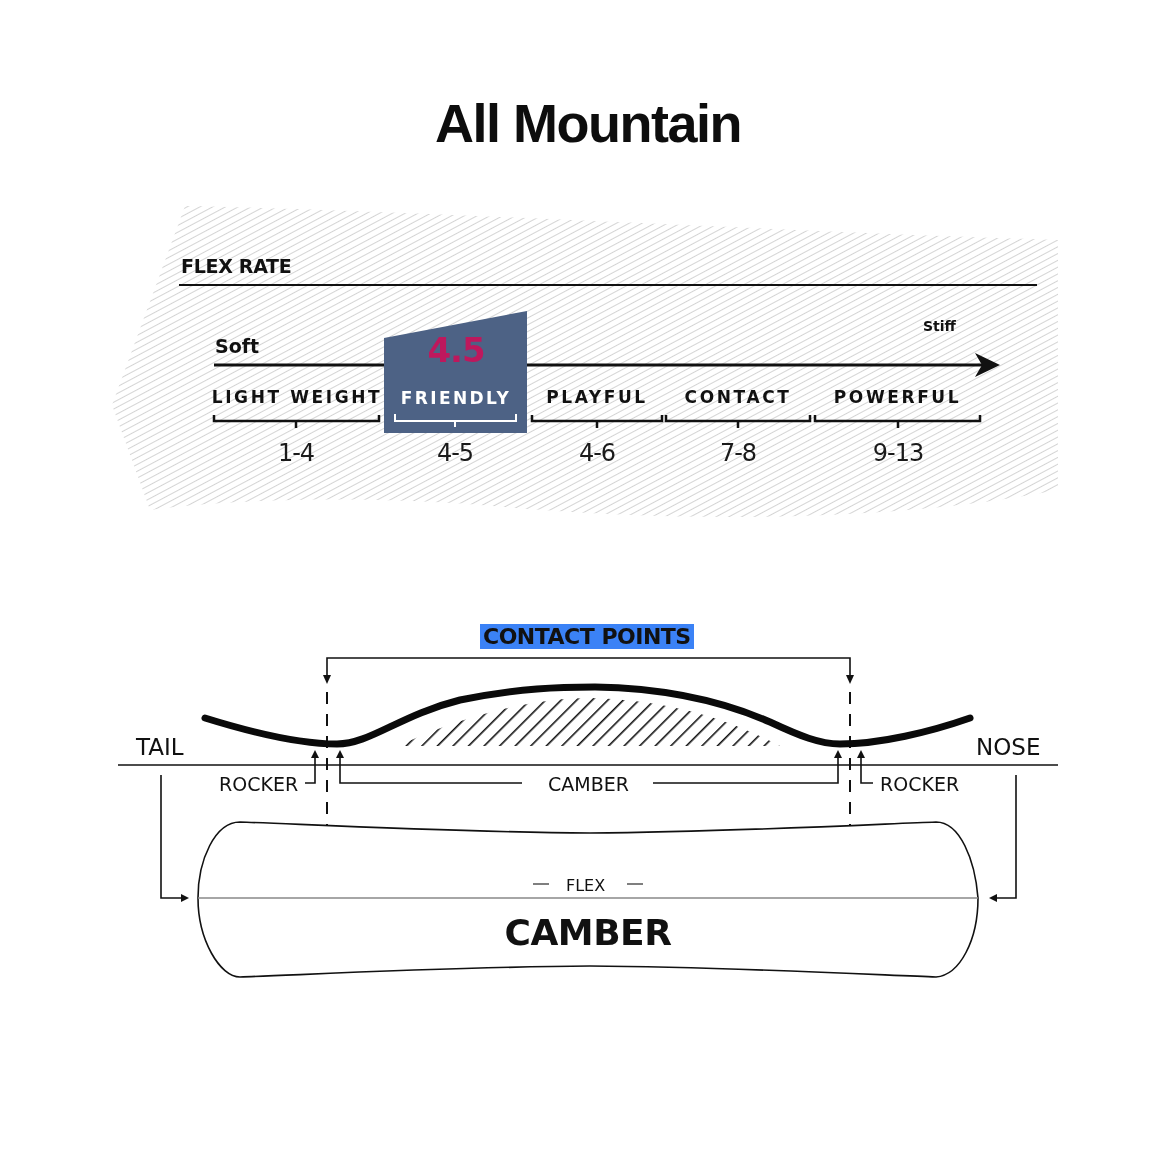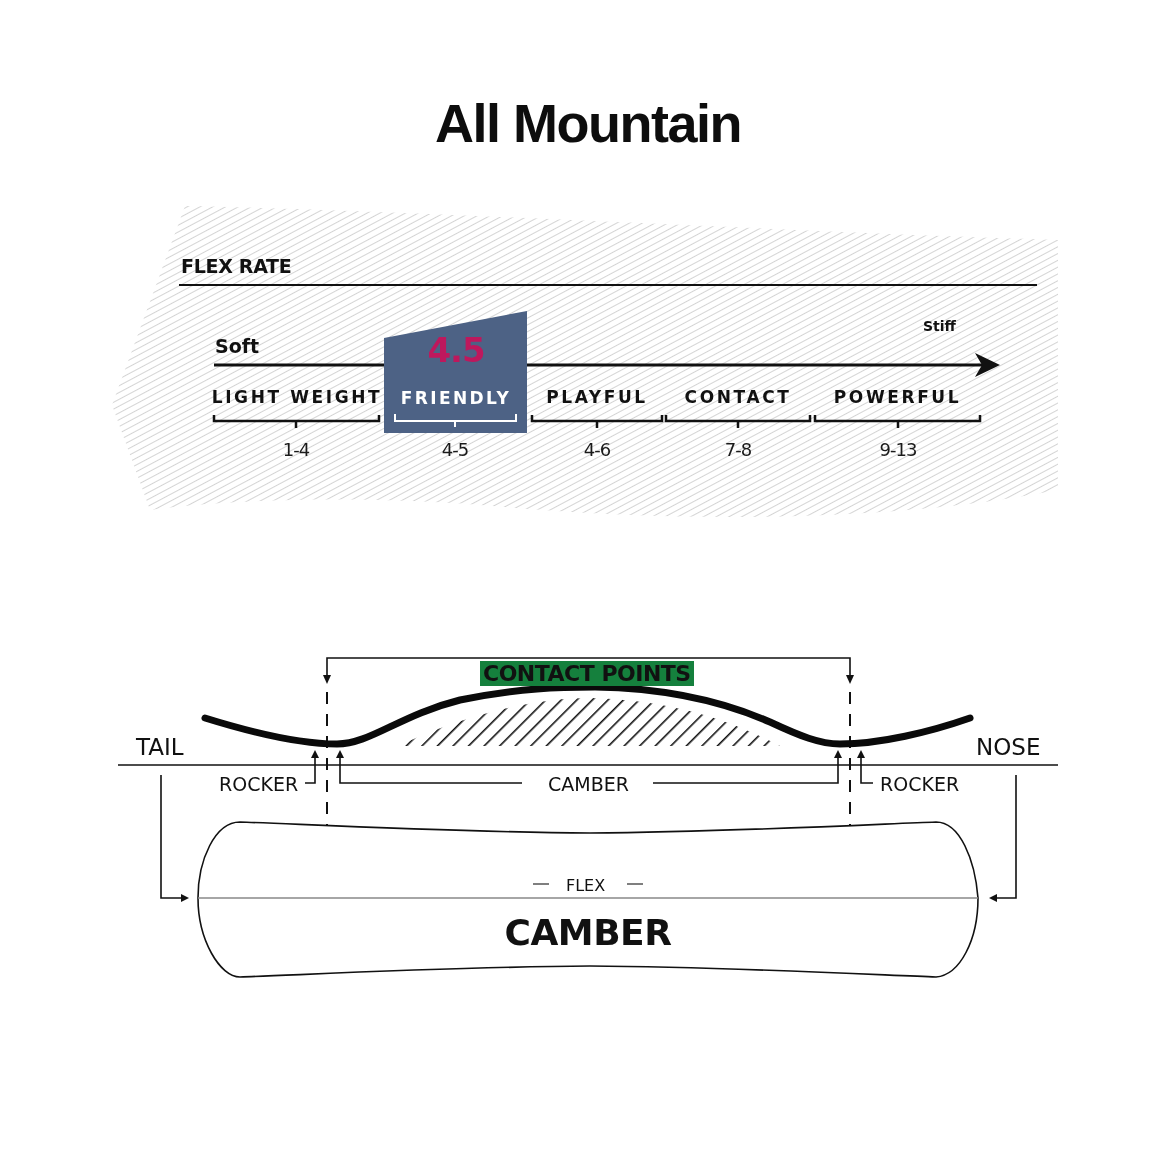--- a/index.html
+++ b/index.html
@@ -4,24 +4,24 @@
 <style>
   html, body { margin:0; padding:0; background:#ffffff; }
   body { width:1176px; height:1176px; position:relative; overflow:hidden; font-family:"DejaVu Sans", sans-serif; color:#111; }
   .title { position:absolute; left:0; width:1176px; top:92px; text-align:center; font-family:"Liberation Sans", sans-serif; font-weight:bold; font-size:54px; letter-spacing:-1.5px; color:#0d0d0d; }
   svg.layer { position:absolute; left:0; top:0; }
   .txt { position:absolute; white-space:nowrap; }
   .flex-head { left:181px; top:255px; font-family:"DejaVu Sans", sans-serif; font-weight:bold; font-size:19px; letter-spacing:-0.3px; }
   .soft { left:215px; top:335px; font-weight:bold; font-size:19px; }
   .stiff { left:923px; top:318px; font-weight:bold; font-size:14px; }
   .cat { top:387px; font-weight:bold; font-size:17px; letter-spacing:2.6px; text-align:center; }
-  .rng { top:439px; font-family:"DejaVu Sans", sans-serif; font-size:18px; text-align:center; letter-spacing:-1px; color:#1a1a1a; }
+  .rng { top:439px; font-family:"DejaVu Sans", sans-serif; font-size:24px; text-align:center; letter-spacing:-1px; color:#1a1a1a; }
   .badge-val { left:384px; width:144px; top:330px; text-align:center; font-weight:bold; font-size:34px; color:#be185d; letter-spacing:-1px; }
   .badge-lbl { left:384px; width:144px; top:388px; text-align:center; font-weight:bold; font-size:17px; color:#fff; letter-spacing:2.4px; }
-  .contact { left:480px; top:661px; font-weight:bold; font-size:22px; letter-spacing:-0.5px; background:#15803d; padding:0 3px; }
+  .contact { left:480px; top:624px; font-weight:bold; font-size:22px; letter-spacing:-0.5px; background:#3b82f6; padding:0 3px; }
   .tail { left:136px; top:734px; font-size:23px; }
   .nose { left:976px; top:734px; font-size:23px; }
   .rocker-l { left:219px; top:773px; font-size:19px; }
   .rocker-r { left:880px; top:773px; font-size:19px; }
   .camber-lbl { left:548px; top:773px; font-size:19px; }
   .twin { left:566px; top:876px; font-size:16px; }
   .board-type { left:0; width:1176px; top:912px; text-align:center; font-weight:bold; font-size:36px; letter-spacing:-0.5px; }
 </style>
 </head>
 <body>

